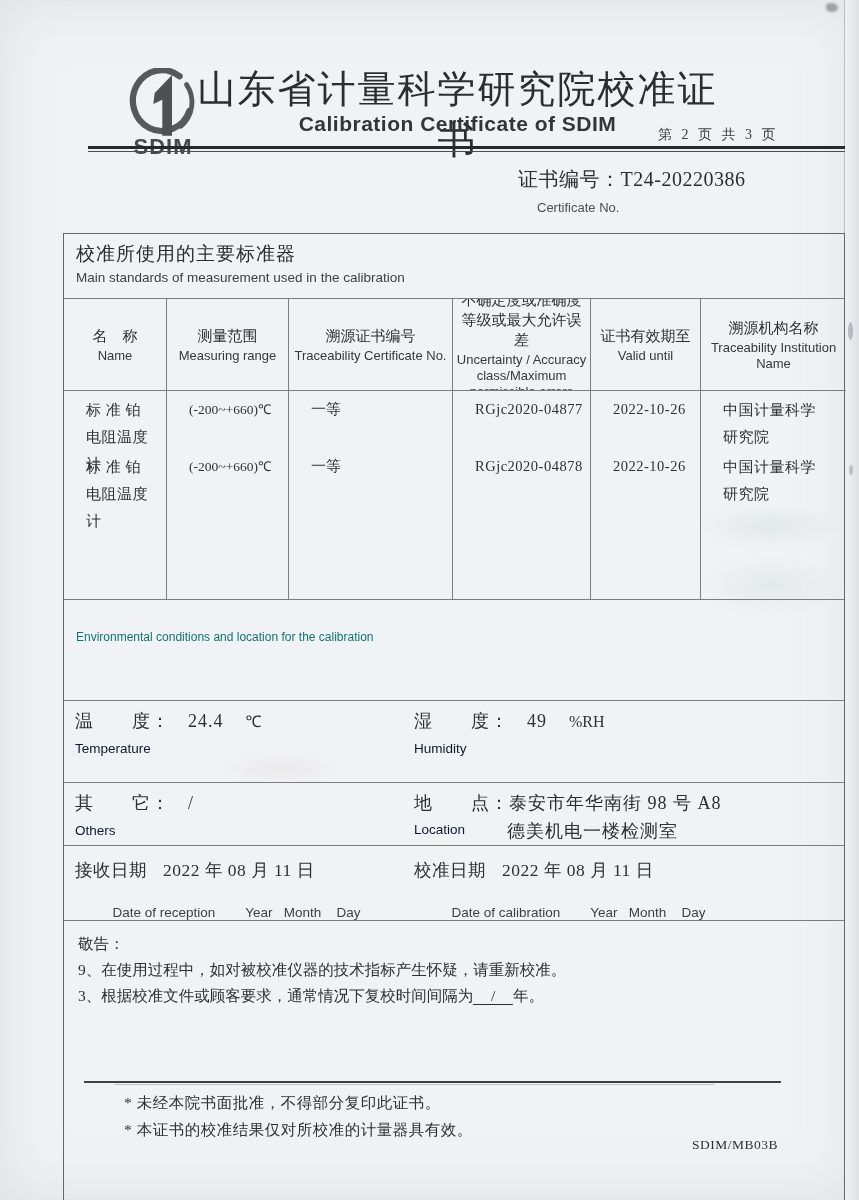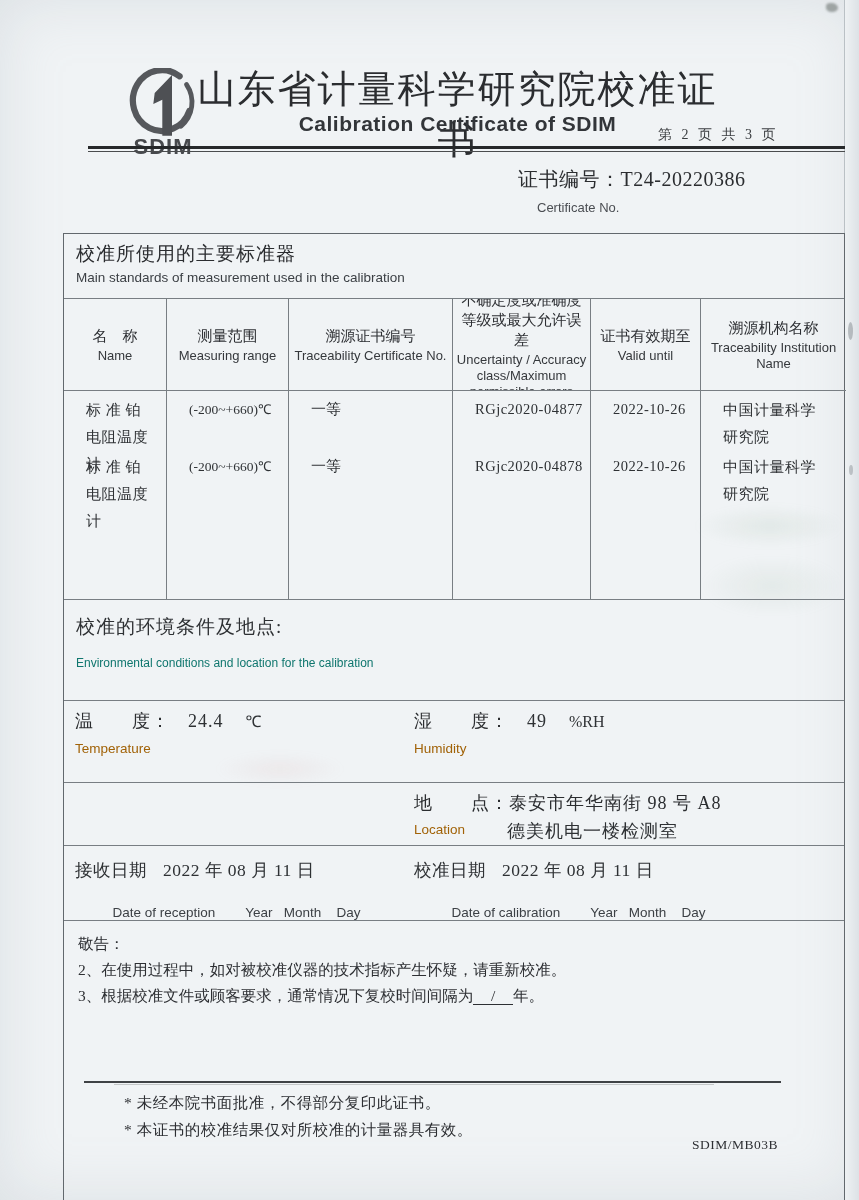--- a/index.html
+++ b/index.html
@@ -67,21 +67,21 @@
   
   .env-title{top:366px;height:101px;border-bottom:1px solid #787e83;padding:14px 12px 0 12px;}
   .env-title .cn{font-size:19px;letter-spacing:1px;}
   .env-title .en{font-family:"Liberation Sans",sans-serif;font-size:12px;color:#0f766e;margin-top:16px;}
   .row-th{top:467px;height:82px;border-bottom:1px solid #787e83;}
   .fieldblock{position:absolute;top:8px;}
   .fb-left{left:11px;}  .fb-right{left:350px;}
   .f-cn{font-size:18px;letter-spacing:1px;color:#2b2d30;}
   .f-val{font-family:"Liberation Serif",serif;font-size:18px;margin-left:18px;letter-spacing:1px;}
   .f-unit{font-size:16px;margin-left:22px;}
-  .f-en{font-family:"Liberation Sans",sans-serif;font-size:13.5px;color:#a16207;margin-top:8px;}
+  .f-en{font-family:"Liberation Sans",sans-serif;font-size:13.5px;color:#0f172a;margin-top:8px;}
   .row-ot{top:549px;height:63px;border-bottom:1px solid #787e83;}
   .row-ot .fieldblock{top:8px;}
   .loc-line2{display:flex;margin-top:4px;}
   .loc-line2 .f-en{margin-top:3px;}
   .loc-line2 .v2{font-size:18px;letter-spacing:1px;margin-left:42px;}
   .row-dt{top:612px;height:75px;border-bottom:1px solid #787e83;}
   .row-dt .fieldblock{top:12px;}
   .d-line{font-size:17.5px;letter-spacing:0.5px;}
   .d-line .dt{margin-left:16px;font-family:"Liberation Serif",serif;}
   .d-sub{margin-top:8px;font-family:"Liberation Sans",sans-serif;font-size:13.5px;color:#3c4045;white-space:pre;}
@@ -184,40 +184,45 @@
         <div class="cell-block">2022-10-26</div>
         <div class="cell-block">2022-10-26</div>
       </div>
       <div class="bd inst-cell">
         <div class="cell-block">中国计量科学研究院</div>
         <div class="cell-block">中国计量科学研究院</div>
       </div>
     </div>
 
     <div class="sec env-title">
-      <div class="cn">校准的环境条件及地点:</div>
       <div class="en">Environmental conditions and location for the calibration</div>
     </div>
 
     <div class="sec row-th">
       <div class="fieldblock fb-left">
         <div>
           <span class="f-cn">温　　度：</span><span class="f-val">24.4</span><span class="f-unit">℃</span>
         </div>
         <div class="f-en">Temperature</div>
       </div>
       <div class="fieldblock fb-right">
         <div>
           <span class="f-cn">湿　　度：</span><span class="f-val">49</span><span class="f-unit">%RH</span>
         </div>
         <div class="f-en">Humidity</div>
       </div>
     </div>
 
     <div class="sec row-ot">
+      <div class="fieldblock fb-left">
+        <div>
+          <span class="f-cn">其　　它：</span><span class="f-val">/</span>
+        </div>
+        <div class="f-en">Others</div>
+      </div>
       <div class="fieldblock fb-right">
         <div>
           <span class="f-cn">地　　点：</span><span class="f-cn">泰安市年华南街 98 号 A8</span>
         </div>
         <div class="loc-line2">
           <span class="f-en">Location</span>
             <span class="v2">德美机电一楼检测室</span>
         </div>
       </div>
     </div>
@@ -236,21 +241,21 @@
           <span>校准日期</span><span class="dt">2022 年 08 月 11 日</span>
         </div>
         <div class="d-sub">
           <span>Date of calibration</span><span class="u">Year   Month    Day</span>
         </div>
       </div>
     </div>
 
     <div class="sec notice">
       <div>敬告：</div>
-      <div>2、在使用过程中，如对被校准仪器的技术指标产生怀疑，请重新校准。</div>
+      <div>9、在使用过程中，如对被校准仪器的技术指标产生怀疑，请重新校准。</div>
       <div>
         <span>3、根据校准文件或顾客要求，通常情况下复校时间间隔为</span><span class="blank">  /  </span><span>年。</span>
       </div>
     </div>
   </div>
 
   <div class="footer-line"></div>
   <div class="footnote fn1">* 未经本院书面批准，不得部分复印此证书。</div>
   <div class="footnote fn2">* 本证书的校准结果仅对所校准的计量器具有效。</div>
   <div class="doc-code">SDIM/MB03B</div>

